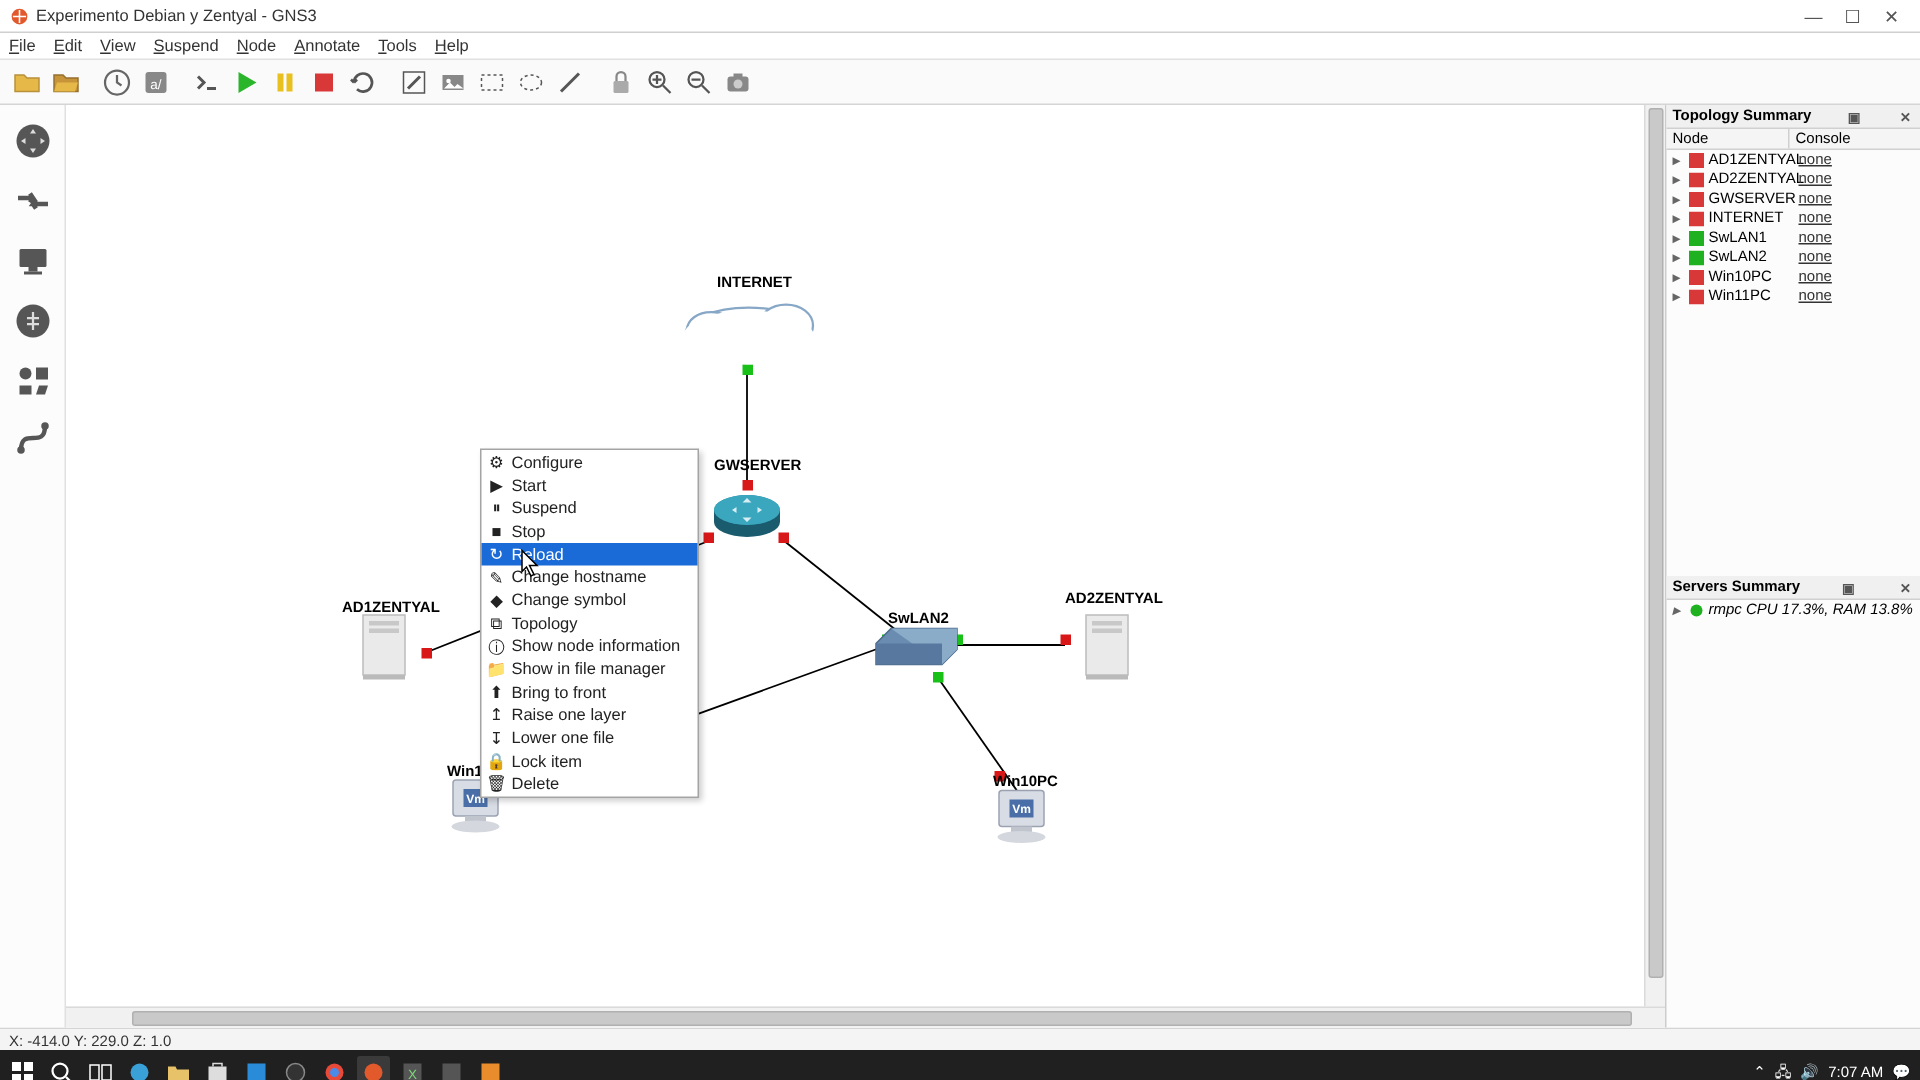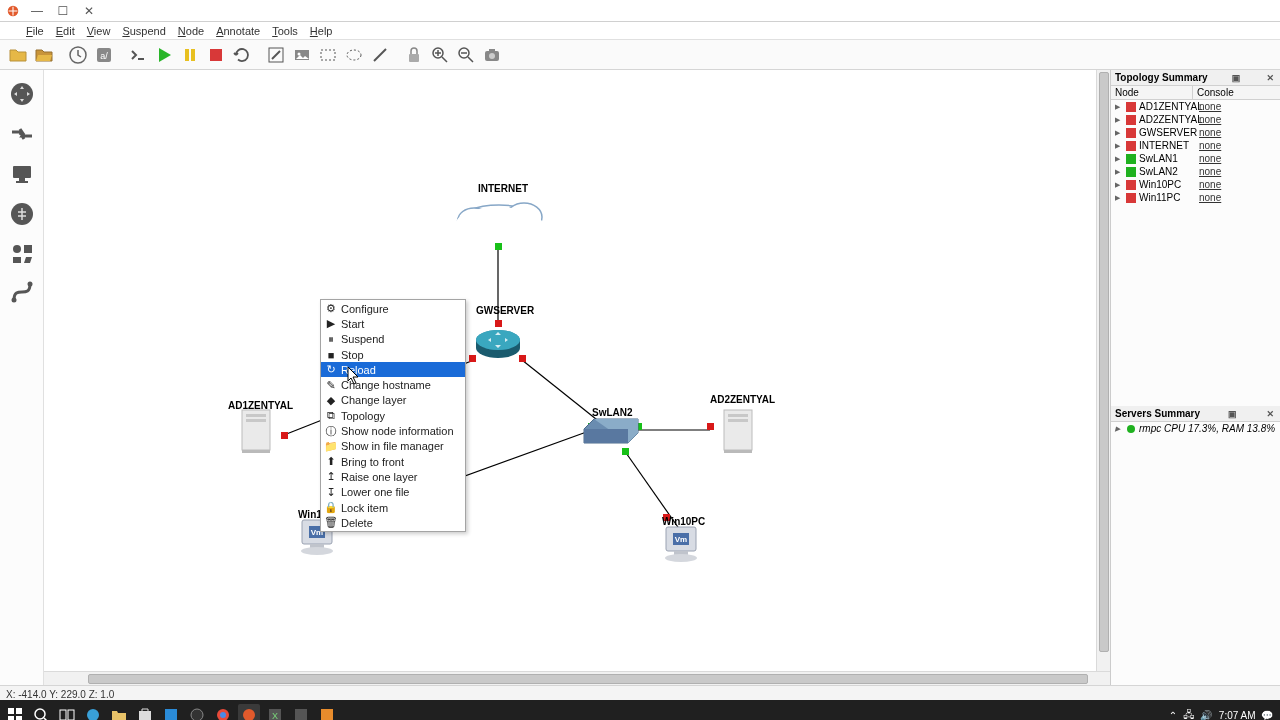--- a/index.html
+++ b/index.html
@@ -1,21 +1,21 @@
 <!DOCTYPE html>
 <html><head>
 <meta charset="utf-8">
 <style>
 * { box-sizing: border-box; margin: 0; padding: 0; font-family: "Segoe UI", Tahoma, sans-serif; }
 html, body { width: 1280px; height: 720px; overflow: hidden; background: #f0f0f0; }
 .titlebar { height: 22px; background: #fff; display: flex; align-items: center; padding: 0 6px; border-bottom: 1px solid #d0d0d0; }
 .titlebar .icon { width: 14px; height: 14px; margin-right: 4px; }
 .titlebar .title { font-size: 11px; flex: 1; color: #333; }
 .titlebar .winbtn { width: 26px; height: 18px; display: flex; align-items: center; justify-content: center; color: #555; font-size: 12px; }
-.menubar { height: 18px; background: #fff; display: flex; align-items: center; padding: 0 20px; border-bottom: 1px solid #e0e0e0; font-size: 11px; }
+.menubar { height: 18px; background: #fff; display: flex; align-items: center; padding: 0 0; border-bottom: 1px solid #e0e0e0; font-size: 11px; }
 .menubar .mi { padding: 0 6px; color: #333; }
 .menubar .mi::first-letter { text-decoration: underline; }
 .toolbar { height: 30px; background: #fafafa; display: flex; align-items: center; padding: 0 6px; border-bottom: 1px solid #d5d5d5; gap: 2px; }
 .tb { width: 24px; height: 24px; display: flex; align-items: center; justify-content: center; border-radius: 2px; }
 .tb svg { width: 20px; height: 20px; }
 .tb-sep { width: 6px; }
 .main { display: flex; height: 615px; }
 .left-tools { width: 44px; background: #fcfcfc; border-right: 1px solid #e0e0e0; display: flex; flex-direction: column; align-items: center; padding-top: 6px; gap: 4px; }
 .lt { width: 36px; height: 36px; display: flex; align-items: center; justify-content: center; border-radius: 4px; color: #404040; }
 .lt svg { width: 28px; height: 28px; }
@@ -26,21 +26,21 @@
 .scroll-v-canvas { position: absolute; top: 0; right: 0; bottom: 14px; width: 14px; background: #f1f1f1; border-left: 1px solid #dadada; }
 .scroll-v-canvas .thumb { position: absolute; left: 2px; top: 2px; width: 10px; height: 580px; background: #c9c9c9; border: 1px solid #b0b0b0; border-radius: 2px; }
 .node-label { position: absolute; font-size: 10px; font-weight: bold; color: #000; }
 .link { stroke: #000; stroke-width: 1.2; }
 .port-g { fill: #18c018; }
 .port-r { fill: #d81818; }
 .ctxmenu { position: absolute; width: 146px; background: #fff; border: 1px solid #a4a4a4; box-shadow: 2px 2px 4px rgba(0,0,0,0.2); font-size: 11px; padding: 1px 0; z-index: 50; }
 .ctxmenu .ci { display: flex; align-items: center; height: 15.3px; padding: 0 4px; gap: 4px; color: #222; }
 .ctxmenu .ci.hl { background: #1a6bd8; color: #fff; }
 .ctxmenu .cicon { width: 12px; height: 12px; display: flex; align-items: center; justify-content: center; }
-.right-panels { width: 170px; display: flex; flex-direction: column; border-left: 1px solid #ccc; background: #fcfcfc; gap: 22px; }
+.right-panels { width: 170px; display: flex; flex-direction: column; border-left: 1px solid #ccc; background: #fcfcfc; }
 .panel-header { height: 16px; background: #f0f0f0; border-bottom: 1px solid #d0d0d0; display: flex; align-items: center; padding: 0 4px; font-size: 10px; font-weight: bold; }
 .panel-header .phbtn { margin-left: auto; font-size: 9px; color: #555; padding: 0 2px; }
 .topo-panel { height: 314px; display: flex; flex-direction: column; }
 .topo-head { display: flex; background: #f5f5f5; border-bottom: 1px solid #d0d0d0; font-size: 10px; }
 .topo-head .c1 { width: 82px; padding: 1px 4px; border-right: 1px solid #d0d0d0; }
 .topo-head .c2 { flex: 1; padding: 1px 4px; }
 .topo-body { flex: 1; overflow: auto; font-size: 10px; }
 .trow { display: flex; align-items: center; height: 13px; padding-left: 4px; }
 .tri { width: 8px; color: #666; font-size: 7px; }
 .tsq { width: 10px; height: 10px; margin: 0 3px; display: flex; align-items: center; justify-content: center; }
@@ -60,20 +60,21 @@
 </head>
 <body>
 
 <div class="titlebar">
   <span class="icon">
     <svg viewBox="0 0 16 16">
         <circle cx="8" cy="8" r="6" fill="#e25a2c"></circle>
         <path d="M8 3v10M3 8h10" stroke="#fff" stroke-width="1.2"></path>
       </svg>
   </span>
+  <span class="title">Experimento Debian y Zentyal - GNS3</span>
   <div class="winbtn">—</div>
   <div class="winbtn">☐</div>
   <div class="winbtn">✕</div>
 </div>
 
 <div class="menubar">
   <div class="mi">File</div>
   <div class="mi">Edit</div>
   <div class="mi">View</div>
   <div class="mi">Suspend</div>
@@ -338,21 +339,21 @@
         <div class="ci hl">
           <span class="cicon">↻</span>
           <span>Reload</span>
         </div>
         <div class="ci">
           <span class="cicon">✎</span>
           <span>Change hostname</span>
         </div>
         <div class="ci">
           <span class="cicon">◆</span>
-          <span>Change layer</span>
+          <span>Change symbol</span>
         </div>
         <div class="ci">
           <span class="cicon">⧉</span>
           <span>Topology</span>
         </div>
         <div class="ci">
           <span class="cicon">ⓘ</span>
           <span>Show node information</span>
         </div>
         <div class="ci">

